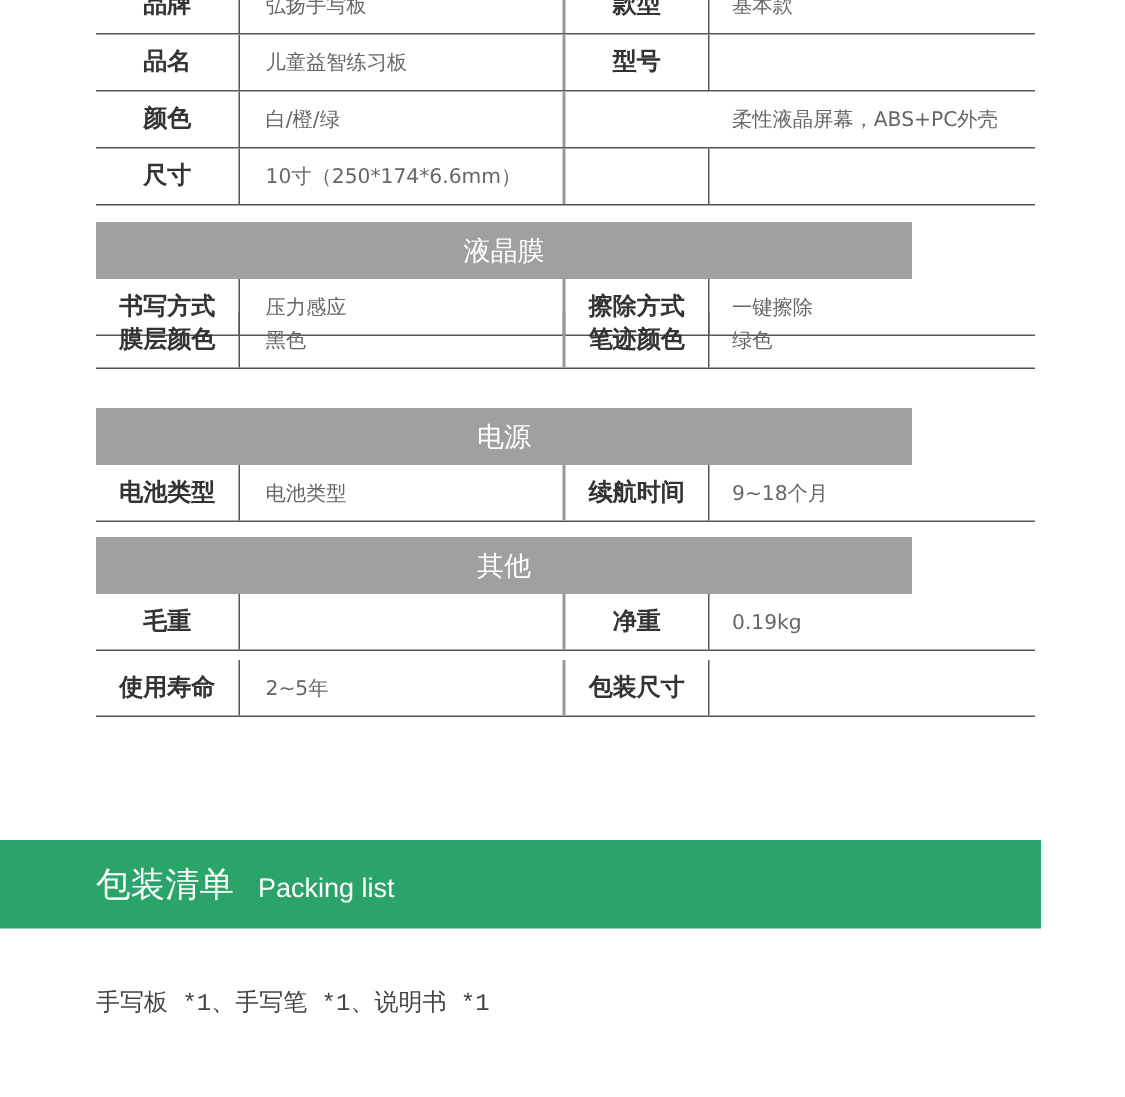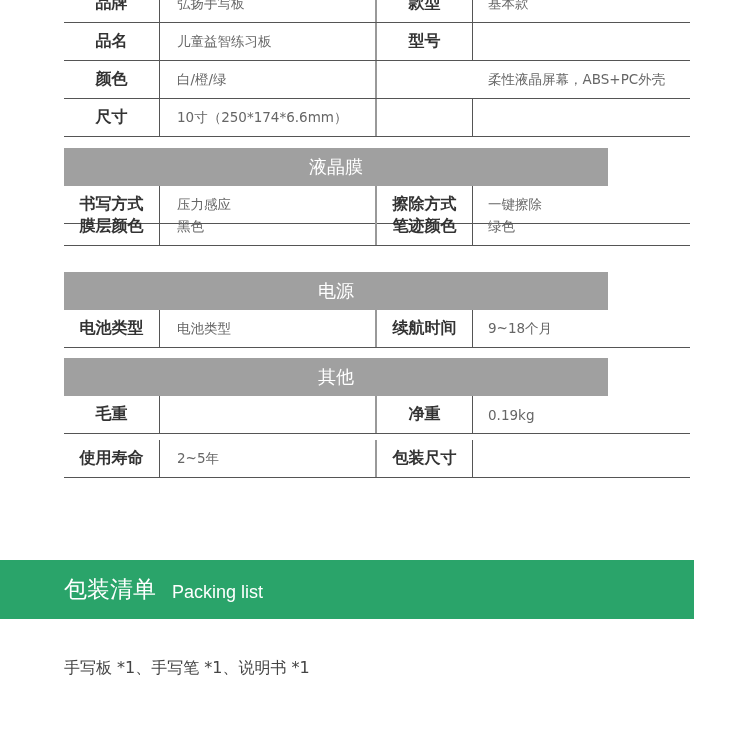--- a/index.html
+++ b/index.html
@@ -41,21 +41,21 @@
   .pack-title {
     margin-left: 64px; color: #fff; font-size: 23px;
   }
   .pack-sub {
     margin-left: 16px; margin-top: 6px; color: #fff; font-size: 18px;
     font-family: "Liberation Sans", sans-serif;
     text-align: right;
   }
   .pack-contents {
     position: absolute; left: 64px; top: 658px;
-    font-size: 16px; color: #444;
+    font-size: 16px; color: #444; font-family: Liberation Mono, monospace;
   }
 </style>
 </head>
 <body>
 
 <div class="spec">
 
   <div class="row" style="top:-15px;">
     <div class="cell c-label1">品牌</div>
     <div class="cell c-val1">弘扬手写板</div>

